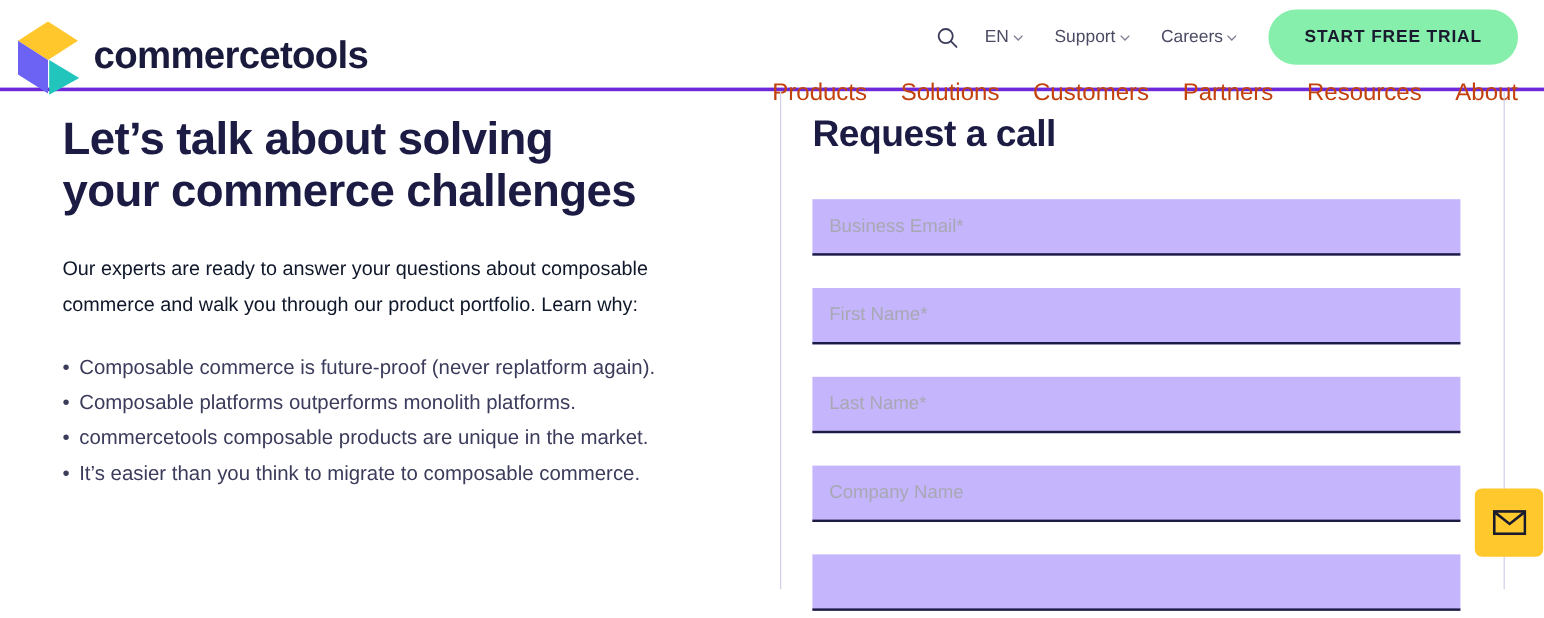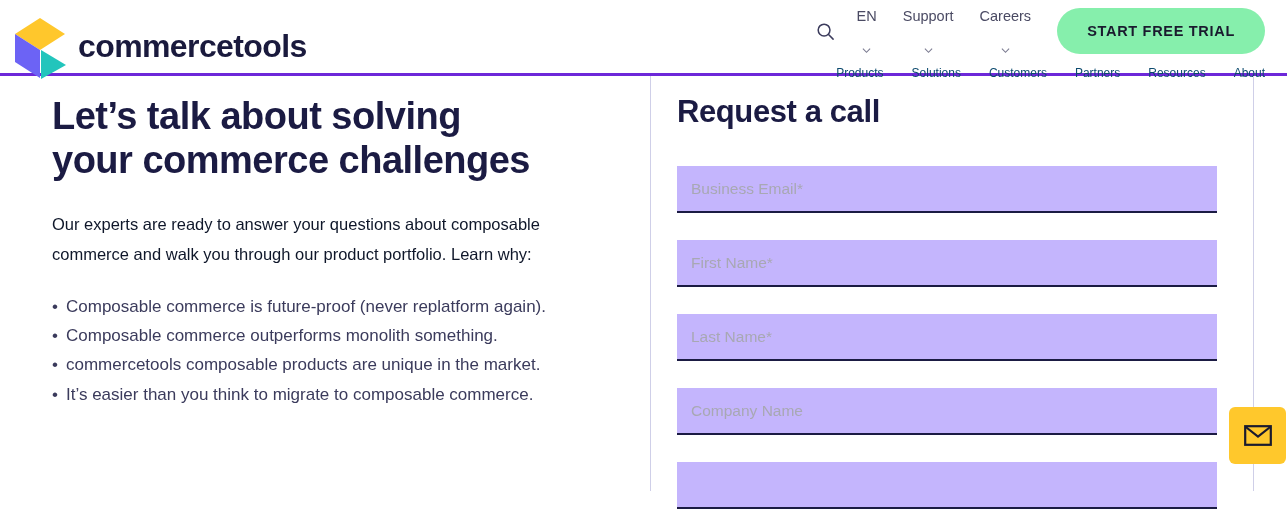--- a/index.html
+++ b/index.html
@@ -48,27 +48,26 @@
   }
   .search-btn {
     width: 34px; height: 34px;
     display: flex; align-items: center; justify-content: center;
     margin-right: 14px;
     background: none; border: none; cursor: pointer;
   }
   .util-link {
     display: flex;
     align-items: center;
-    gap: 22px;
+    gap: 3px;
     font-size: 14.5px;
     color: #4a4a63;
     margin-right: 26px;
     cursor: pointer;
     white-space: nowrap;
-    flex-direction: column;
   }
   .caret { display: inline-block; width: 9px; height: 9px; }
   .cta-btn {
     background: #86efac;
     color: #1a1a2e;
     border: none;
     border-radius: 26px;
     height: 46px;
     padding: 0 30px;
     font-size: 14.5px;
@@ -81,22 +80,22 @@
 
   .main-nav {
     position: absolute;
     right: 22px;
     top: 66px;
     display: flex;
     align-items: center;
     gap: 28px;
   }
   .main-nav-item {
-    font-size: 12px;
-    color: #0c4a6e;
+    font-size: 20px;
+    color: #c2410c;
     cursor: pointer;
     white-space: nowrap;
     text-align: right;
   }
 
   
   .content {
     position: relative;
     height: 415px;
     display: flex;
@@ -250,21 +249,21 @@
   <div class="col-left">
     <h1 class="headline">
       <span>Let’s talk about solving</span><br>
       <span>your commerce challenges</span>
     </h1>
 
     <p class="lede">Our experts are ready to answer your questions about composable commerce and walk you through our product portfolio. Learn why:</p>
 
     <ul class="bullets">
       <li>Composable commerce is future-proof (never replatform again).</li>
-      <li>Composable commerce outperforms monolith something.</li>
+      <li>Composable platforms outperforms monolith platforms.</li>
       <li>commercetools composable products are unique in the market.</li>
       <li>It’s easier than you think to migrate to composable commerce.</li>
     </ul>
 
   </div>
 
   <div class="col-right">
     <h2 class="form-title">Request a call</h2>
 
     <div class="field">

